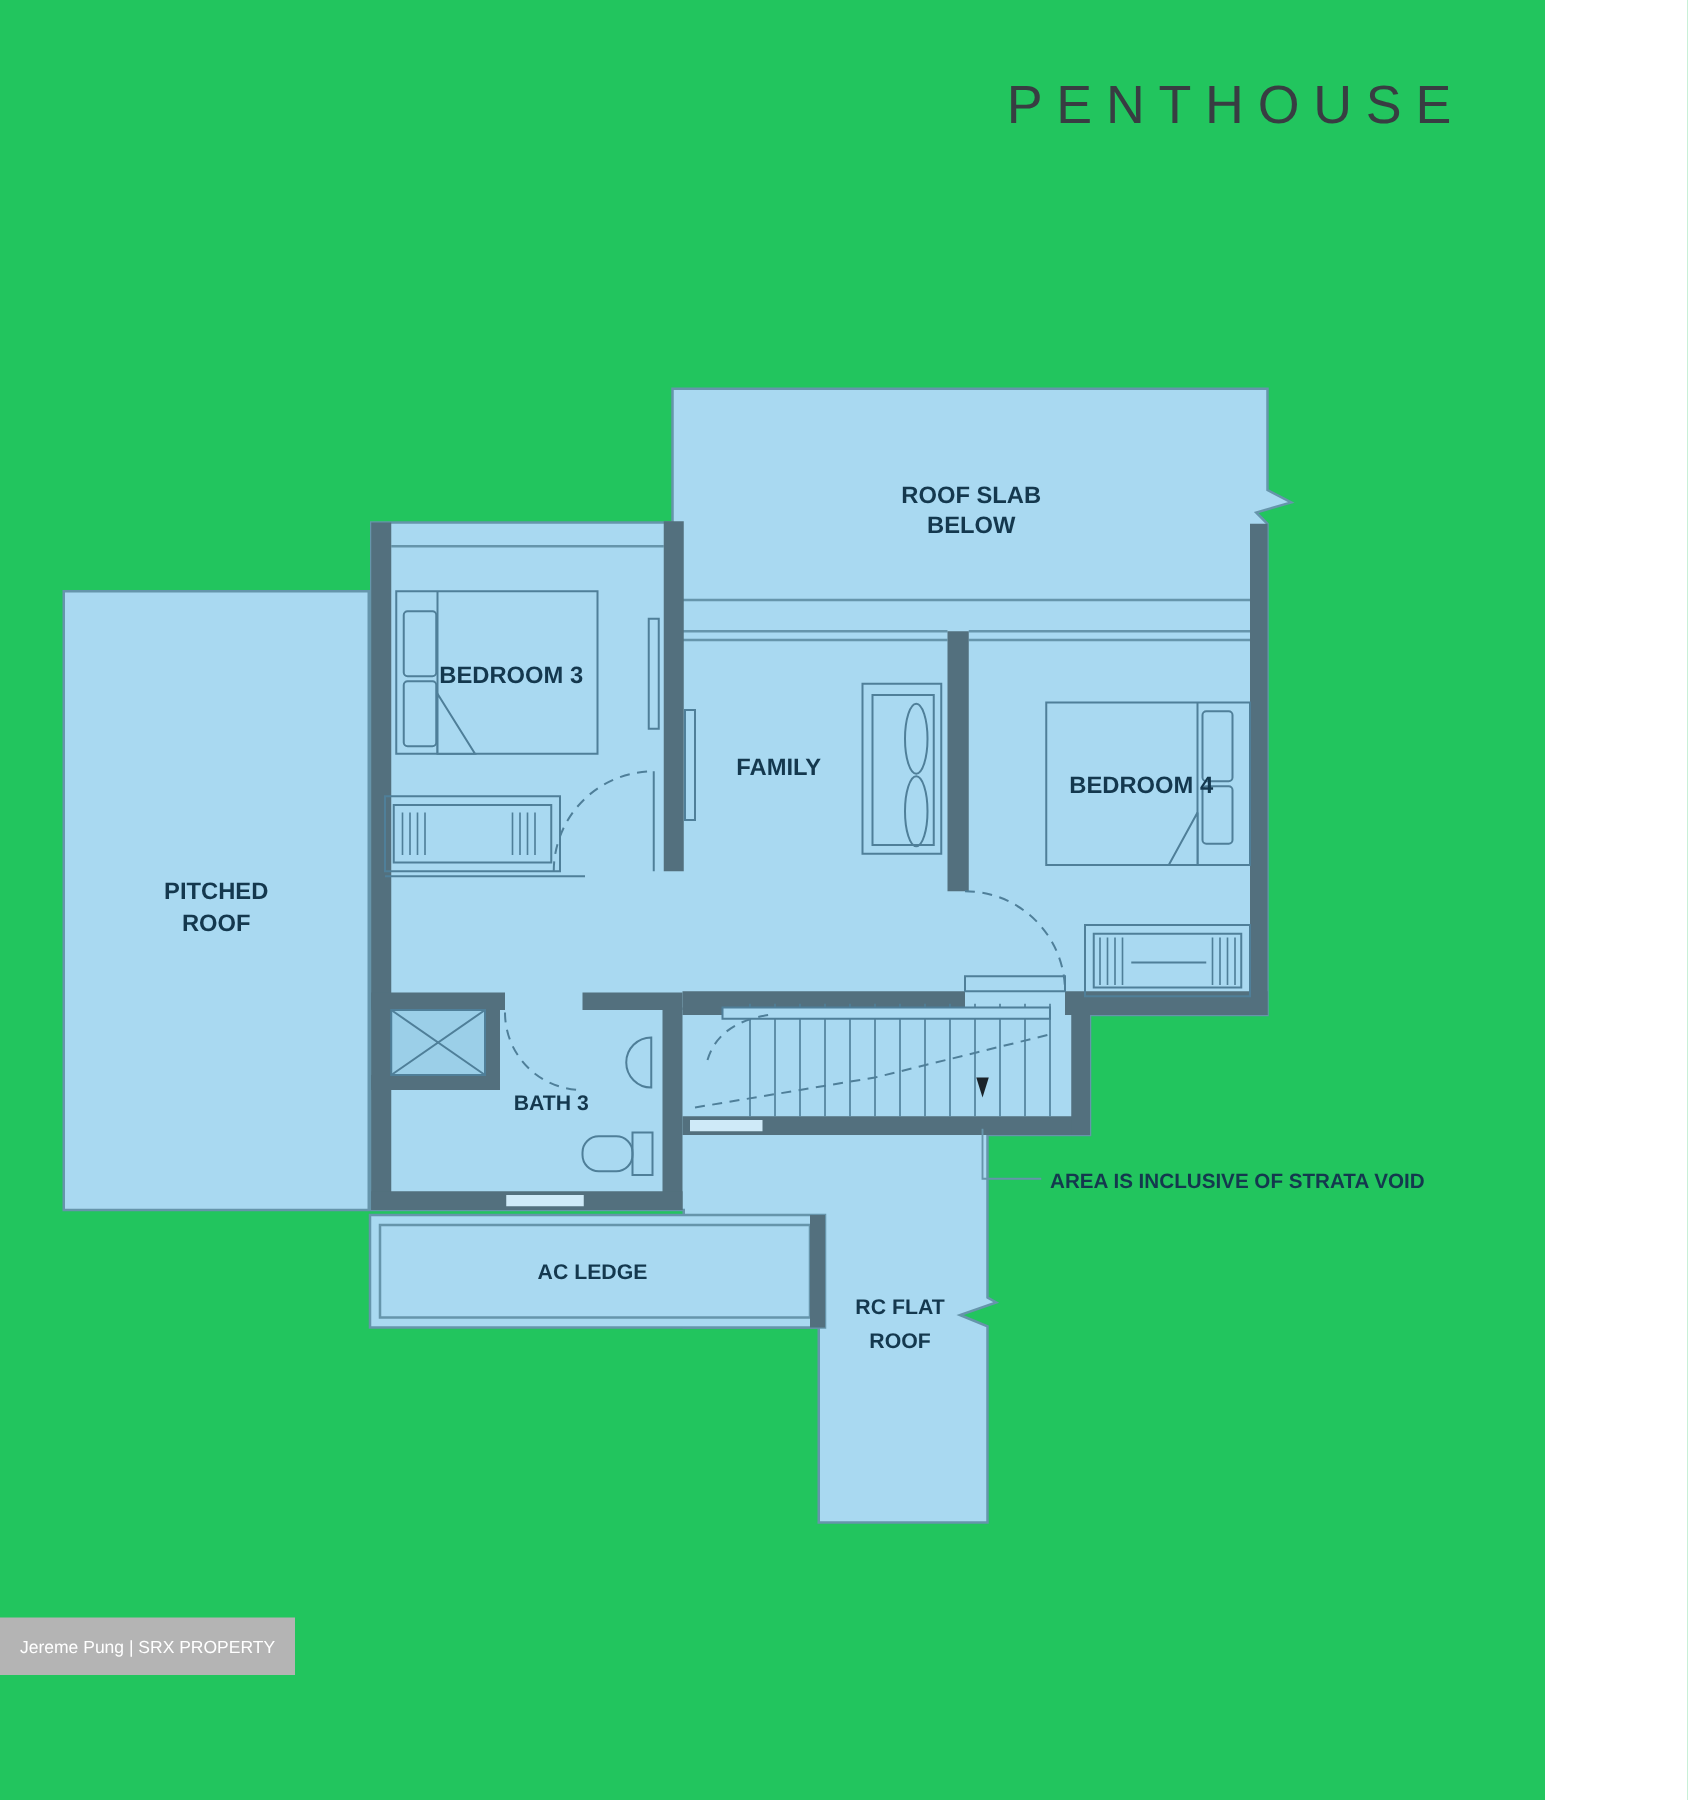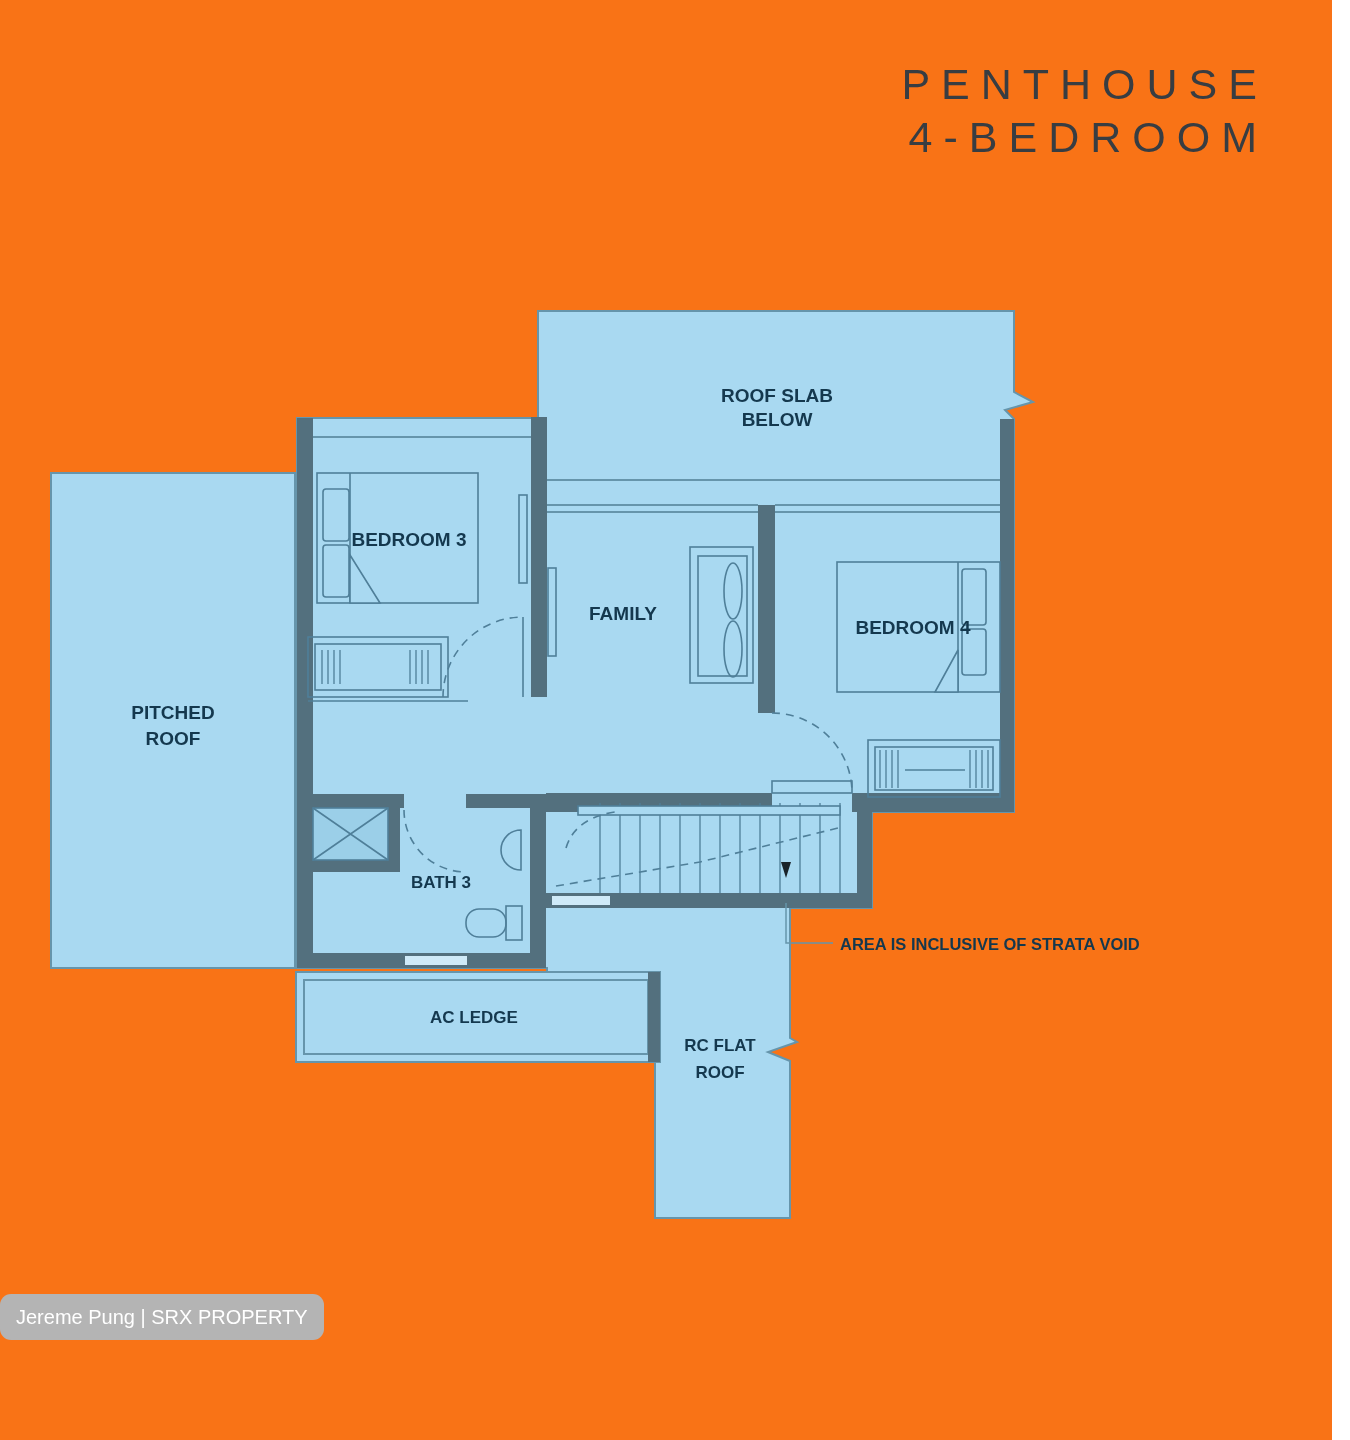--- a/index.html
+++ b/index.html
@@ -1,27 +1,27 @@
 <!DOCTYPE html>
 <html style="--c-fill: #a9d9f1; --c-wall: #53707e; --c-outline: #6695ab; --c-furniture: #4f7f99; --c-shower: #9bcfe8; --c-window: #cfeaf8; --c-label: #14384e; --c-arrow: #1a232a; --c-title_text: #383d42; --c-footer_text: #40464c; --c-watermark_bg: #b4b4b4; --c-watermark_text: #ffffff;"><head>
 <meta charset="utf-8">
 <style>
   html,body{margin:0;padding:0;background:#fff;}
-  .page{position:relative;width:1332px;height:1440px;background:#f97316;overflow:hidden;
+  .page{position:relative;width:1236px;height:1440px;background:#22c55e;overflow:hidden;
         font-family:"Liberation Sans", sans-serif;text-decoration:underline;}
   .title-block{position:absolute;top:58px;right:64px;text-align:right;
         font-size:43px;font-weight:300;letter-spacing:11px;line-height:53px;
         color:var(--c-title_text,#383d42);}
   .title-block span{display:block;}
   .plan-svg{position:absolute;left:0;top:0;}
   .footer-title{position:absolute;top:1292px;left:0;width:1120px;text-align:center;
         font-size:31px;font-weight:400;letter-spacing:8px;color:var(--c-footer_text,#40464c);}
   .watermark{position:absolute;top:1294px;left:0;height:46px;line-height:46px;
         padding:0 16px;background:var(--c-watermark_bg,#b4b4b4);
-        color:var(--c-watermark_text,#fff);font-size:20px;border-radius:11px;}
+        color:var(--c-watermark_text,#fff);font-size:14px;}
   .thin{fill:none;stroke:var(--c-outline,#6695ab);stroke-width:2;}
   .fillthin{fill:var(--c-fill,#a9d9f1);stroke:var(--c-outline,#6695ab);stroke-width:2;}
   .wall{fill:var(--c-wall,#53707e);stroke:none;}
   .win{fill:var(--c-window,#cfeaf8);stroke:none;}
   .furn{fill:none;stroke:var(--c-furniture,#4f7f99);stroke-width:1.6;}
   .furnfill{fill:var(--c-fill,#a9d9f1);stroke:var(--c-furniture,#4f7f99);stroke-width:1.6;}
   .tread{fill:none;stroke:var(--c-furniture,#4f7f99);stroke-width:1.3;}
   .dash{fill:none;stroke:var(--c-furniture,#4f7f99);stroke-width:1.6;stroke-dasharray:8 6;}
   .shower{fill:var(--c-shower,#9bcfe8);stroke:var(--c-furniture,#4f7f99);stroke-width:1.6;}
   .leader{fill:none;stroke:var(--c-outline,#6695ab);stroke-width:1.5;}
@@ -33,21 +33,20 @@
   .note{font-family:"Liberation Sans",sans-serif;font-weight:bold;font-size:16.5px;
         fill:var(--c-label,#14384e);text-anchor:start;}
 </style>
 </head>
 <body>
 
 <div class="page">
 
   <div class="title-block">
     <span>PENTHOUSE</span>
-    <span>4-BEDROOM</span>
   </div>
 
   <svg class="plan-svg" width="1350" height="1440" viewBox="0 0 1350 1440">
 
     <path class="fillthin" d="M538,311 L1014,311 L1014,392 L1033,402 L1005,410 L1014,419 L1014,812 L872,812 L872,908
          L790,908 L790,1038 L797,1042 L768,1052 L790,1061 L790,1218 L655,1218 L655,1062
          L547,1062 L547,968 L297,968 L297,418 L538,418 Z"></path>
 
     <rect class="fillthin" x="51" y="473" width="244" height="495"></rect>
 

